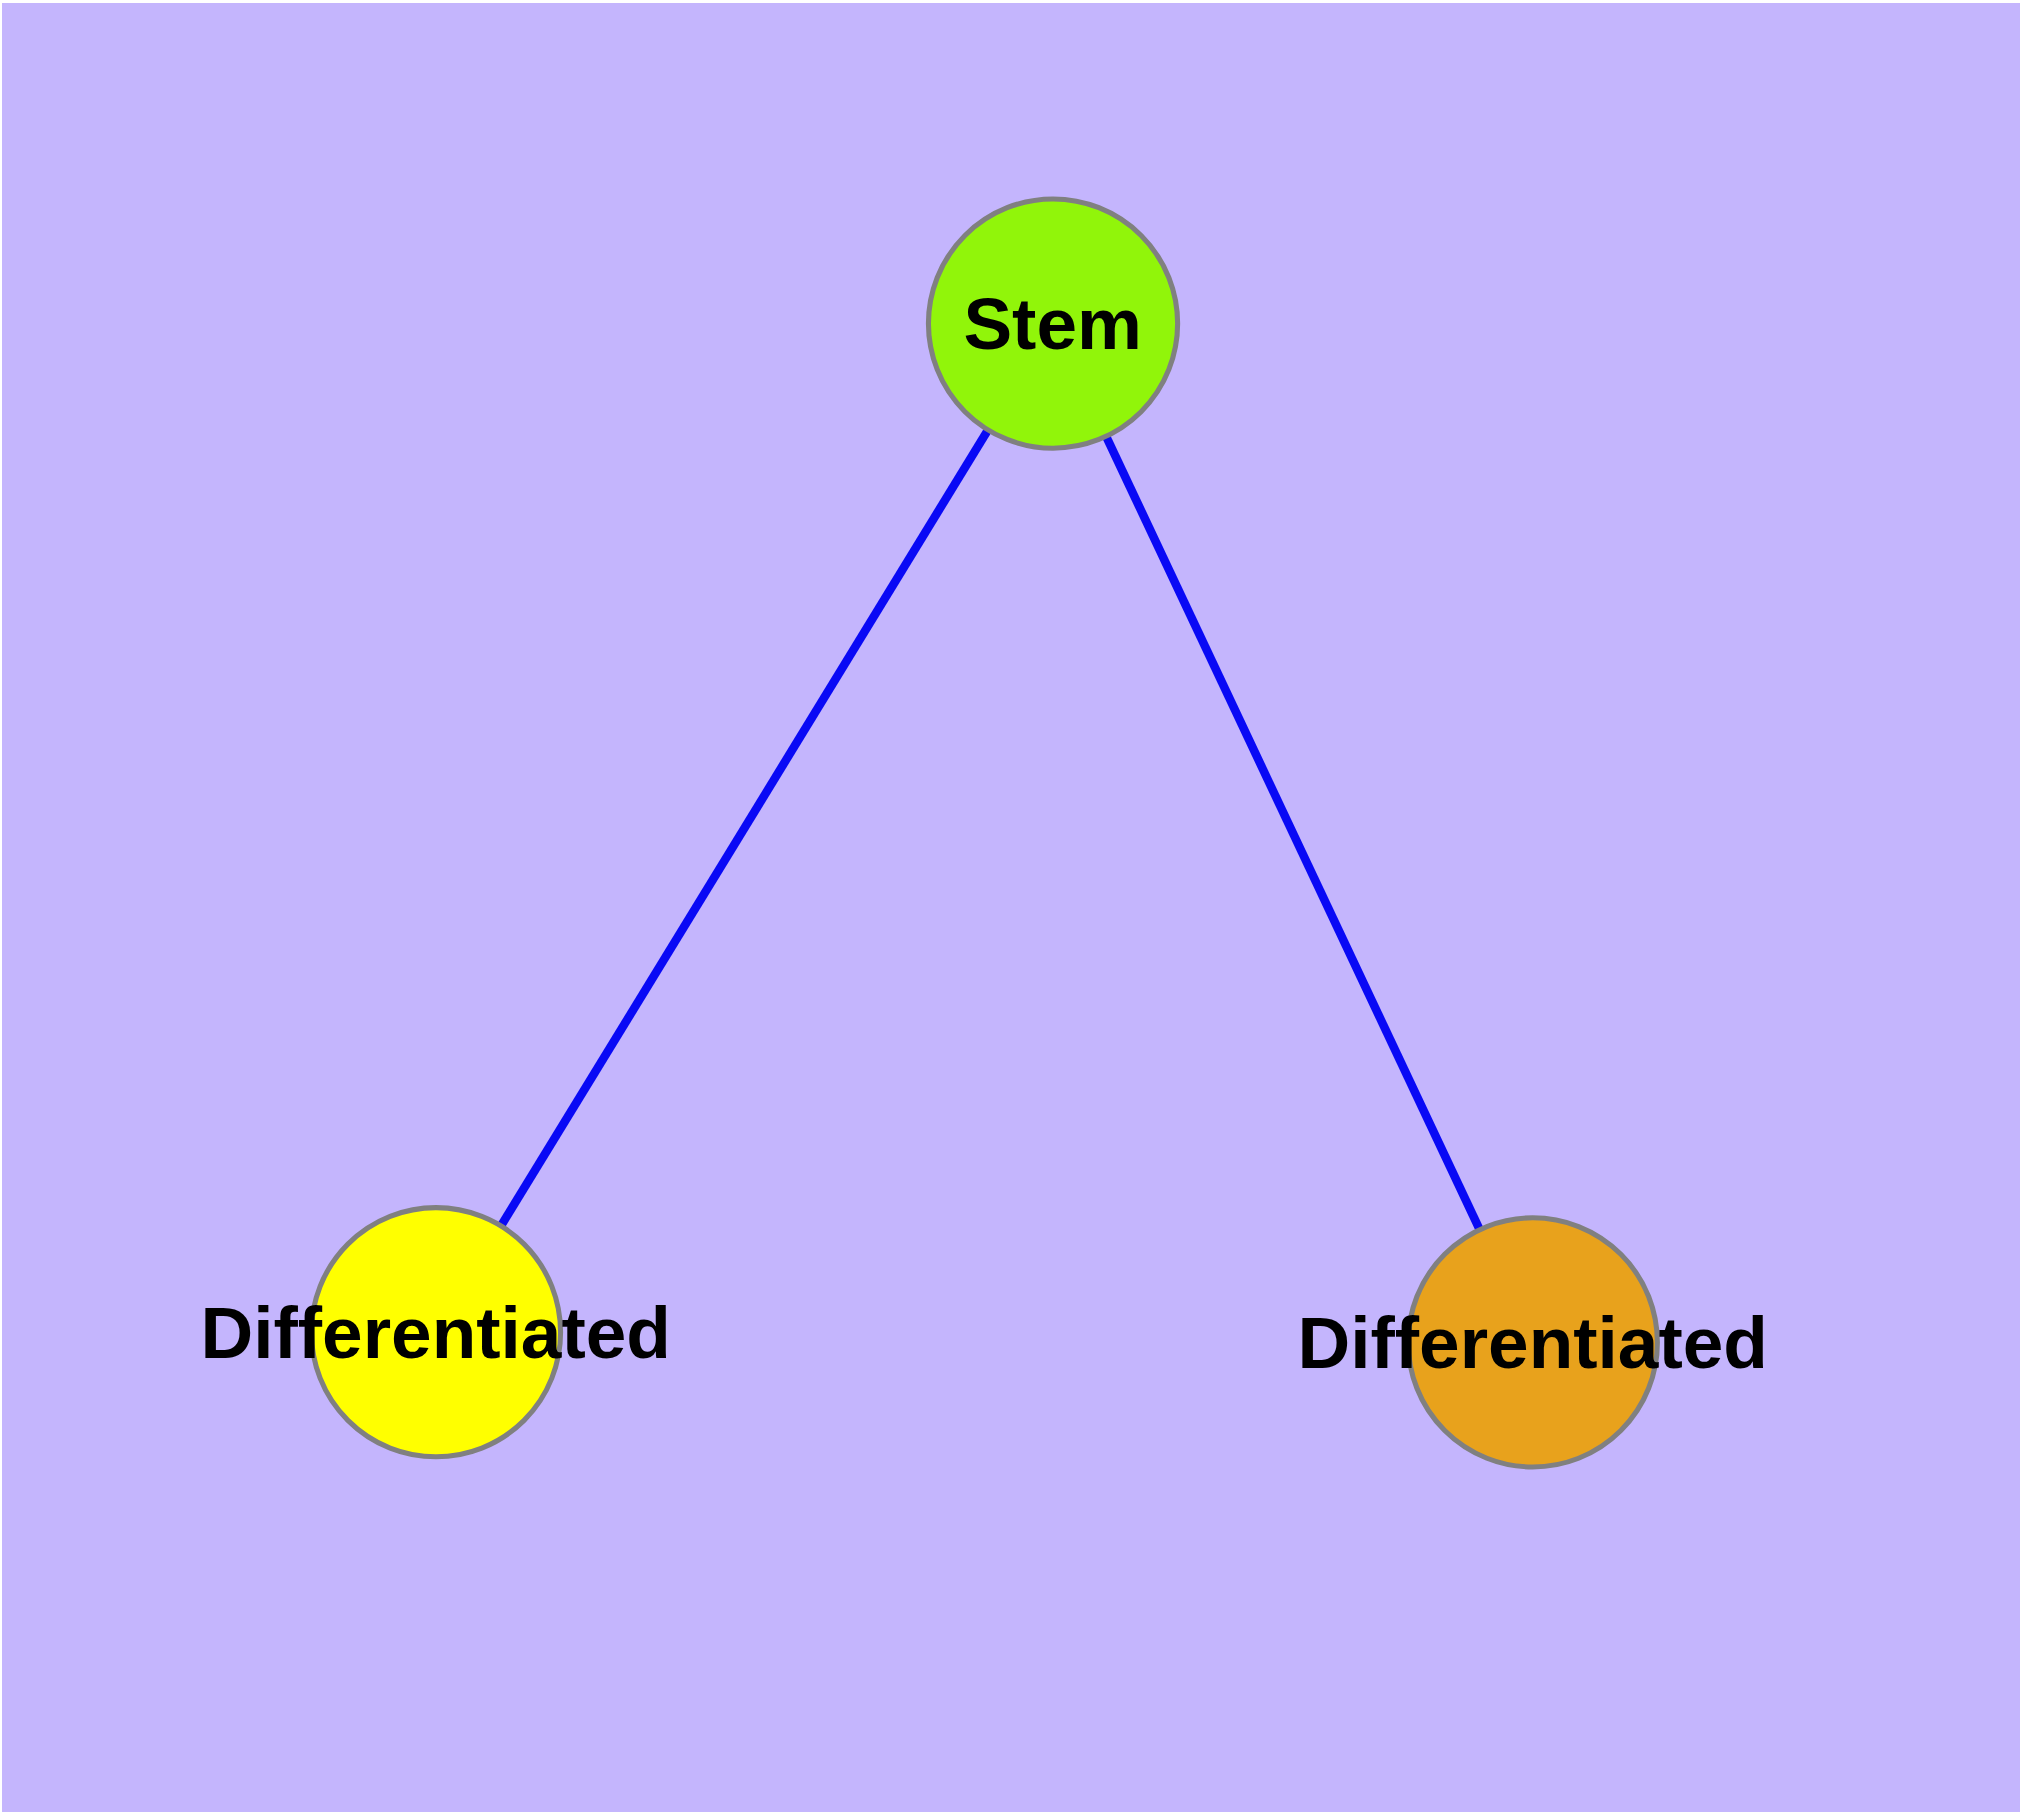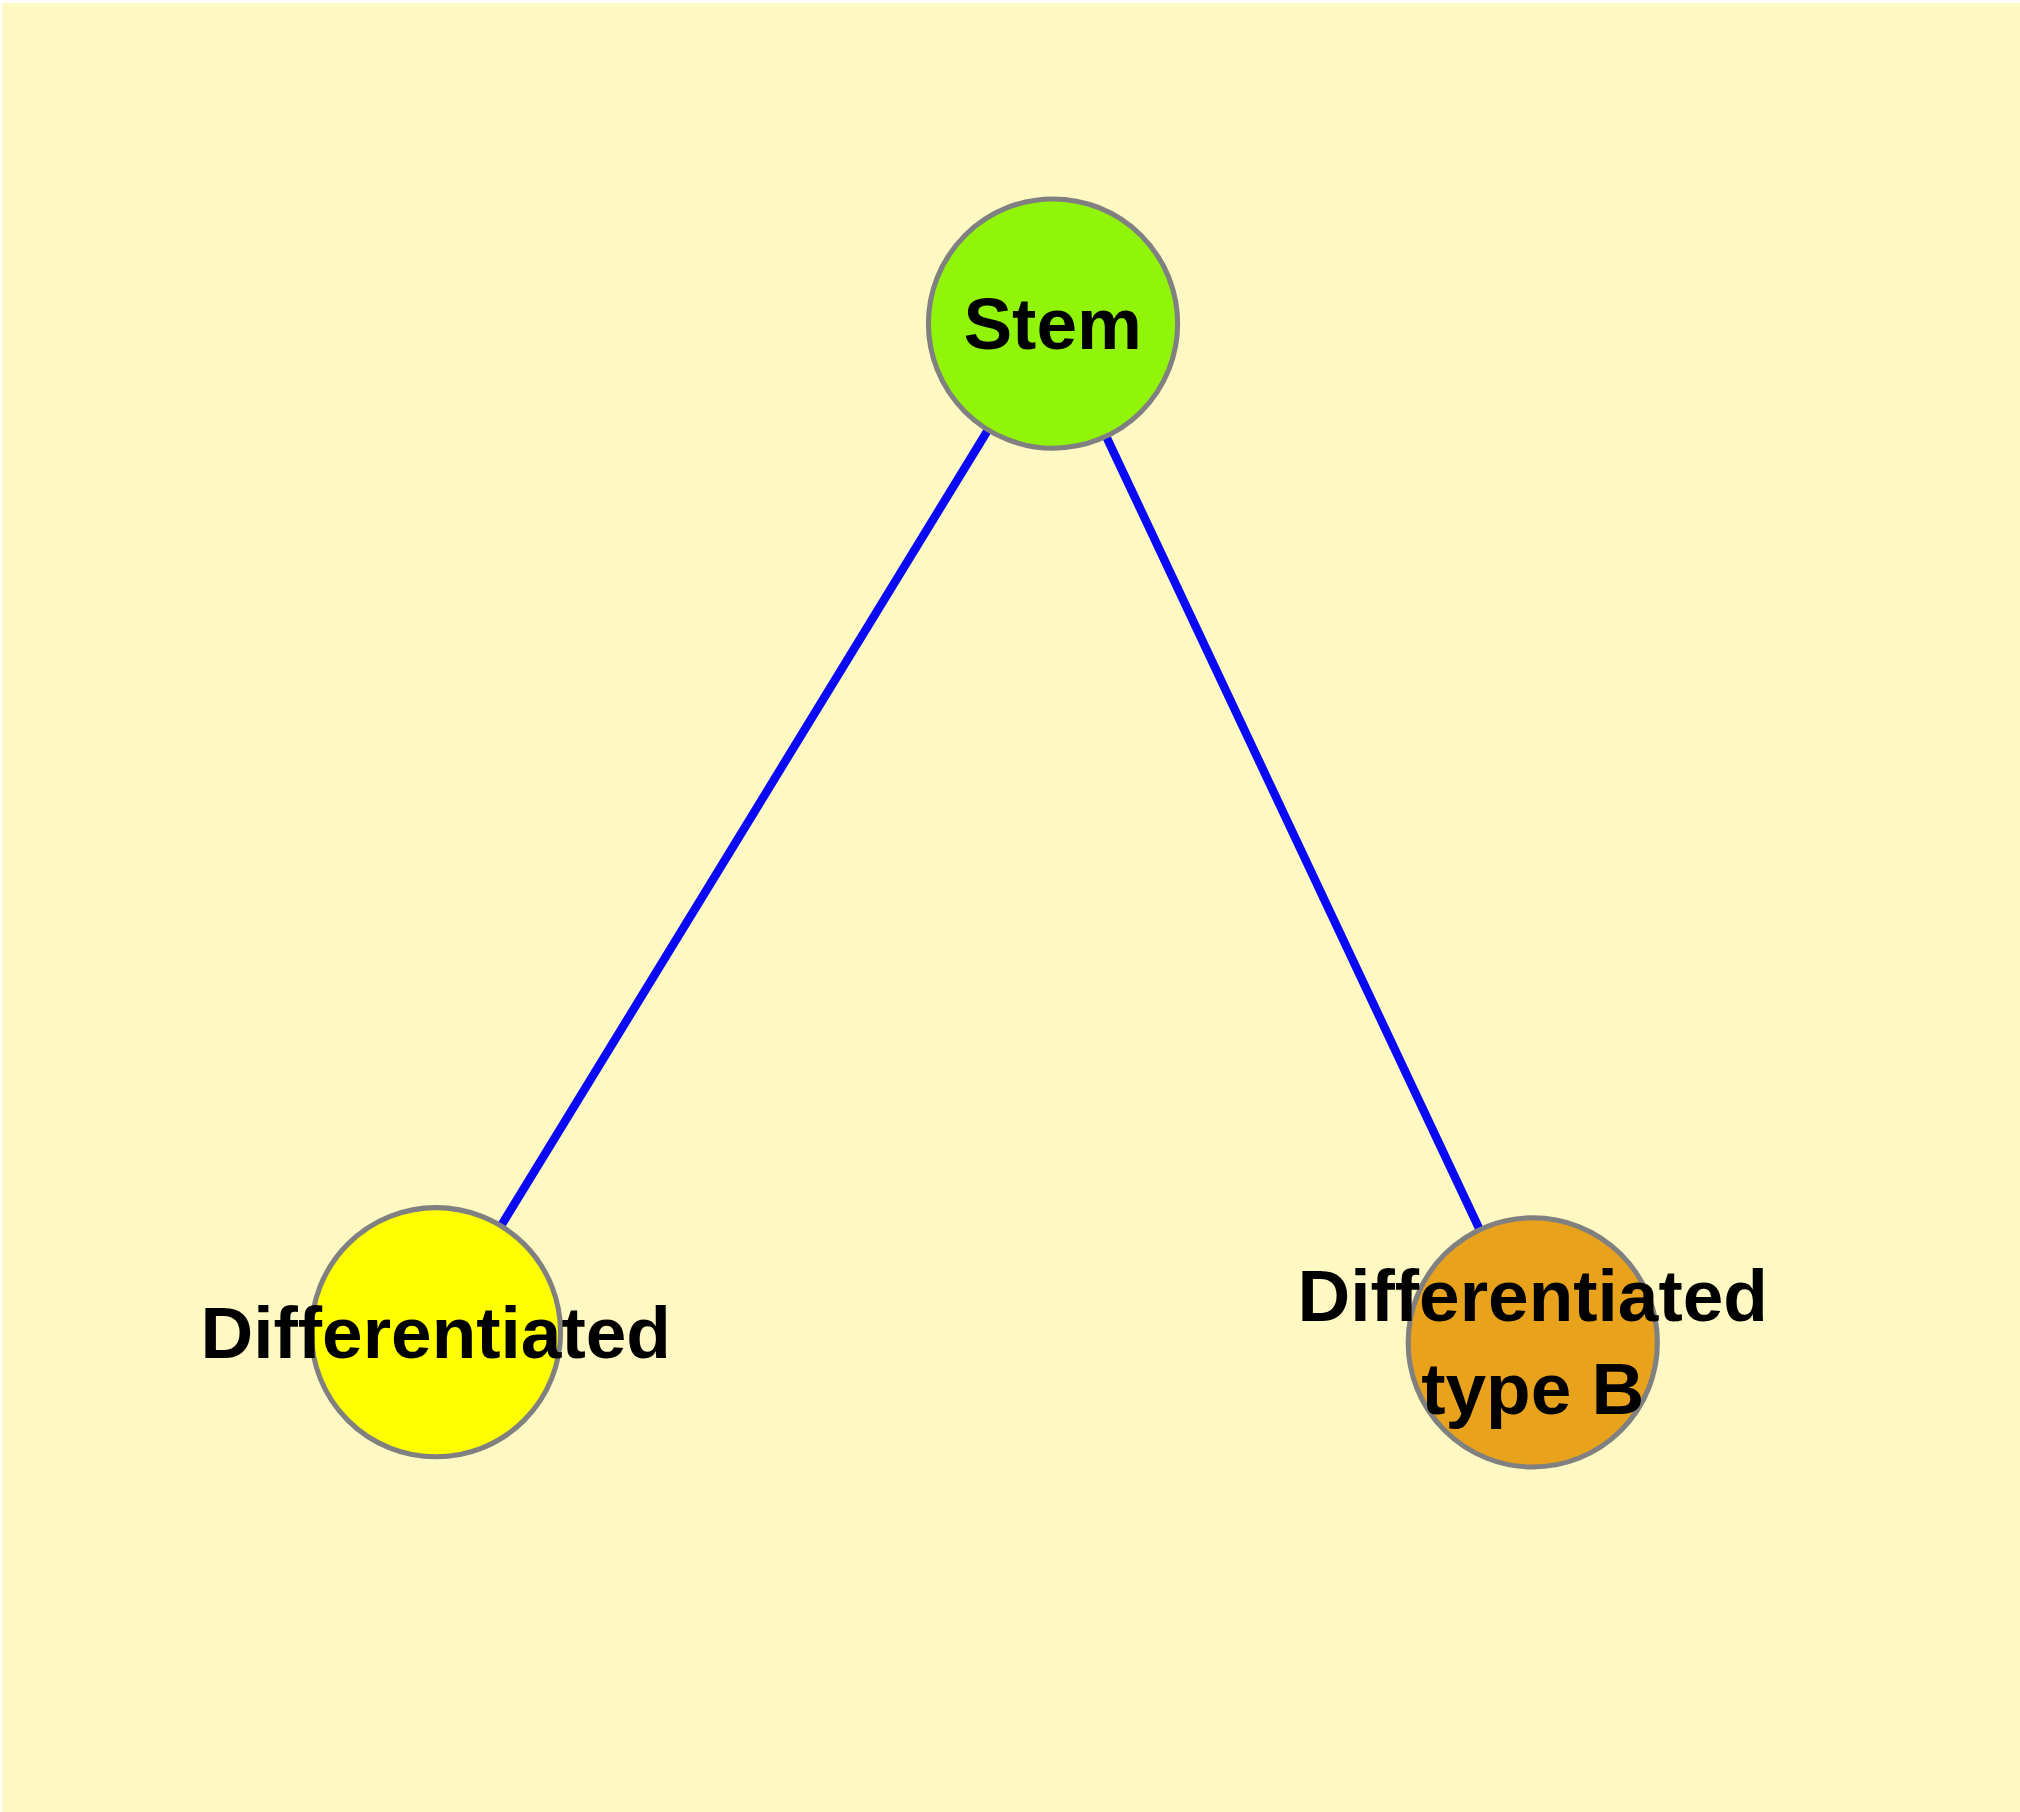--- a/index.html
+++ b/index.html
@@ -8,21 +8,21 @@
     background: #ffffff;
     width: 2021px;
     height: 1812px;
     overflow: hidden;
   }
   .canvas {
     position: relative;
     width: 2019px;
     height: 1810px;
     margin: 2.5px 0 0 1.7px;
-    background: #fef9c3;
+    background: #c4b5fd;
     overflow: hidden;
   }
   .graph-svg {
     position: absolute;
     left: 0;
     top: 0;
     width: 100%;
     height: 100%;
   }
   .edge {
@@ -70,17 +70,16 @@
   <div class="node-label label-stem">
     <span>Stem</span>
   </div>
 
   <div class="node-label label-type-a">
     <span>Differentiated</span>
   </div>
 
   <div class="node-label label-type-b">
     <span>Differentiated</span>
-    <span>type B</span>
   </div>
 
 </div>
 
 
 </body></html>

